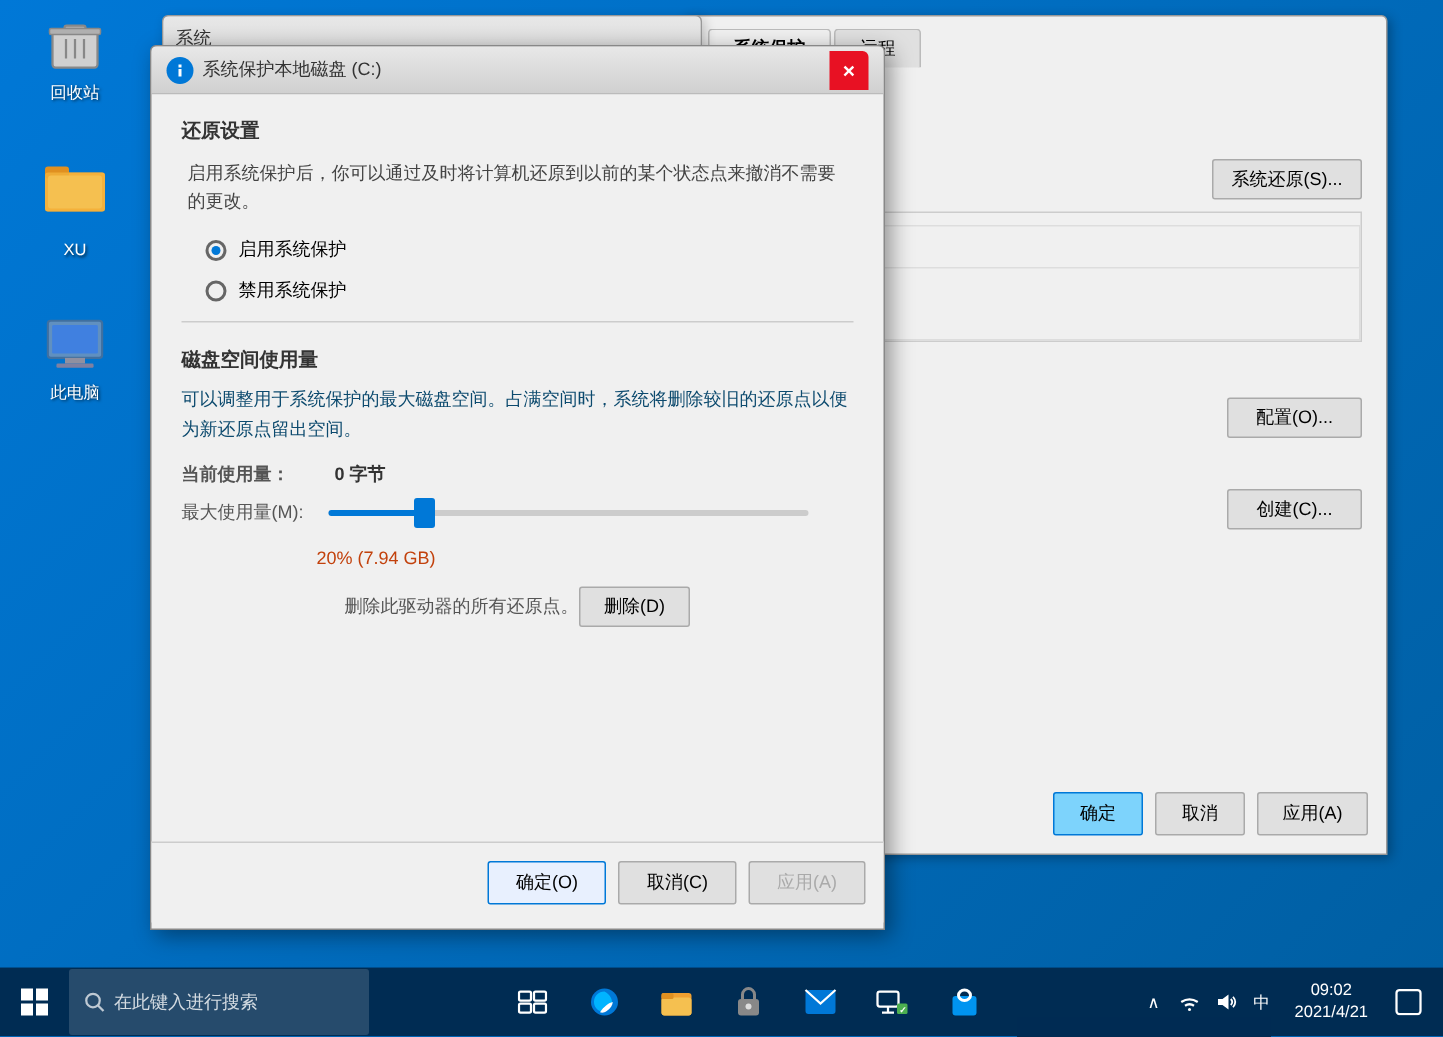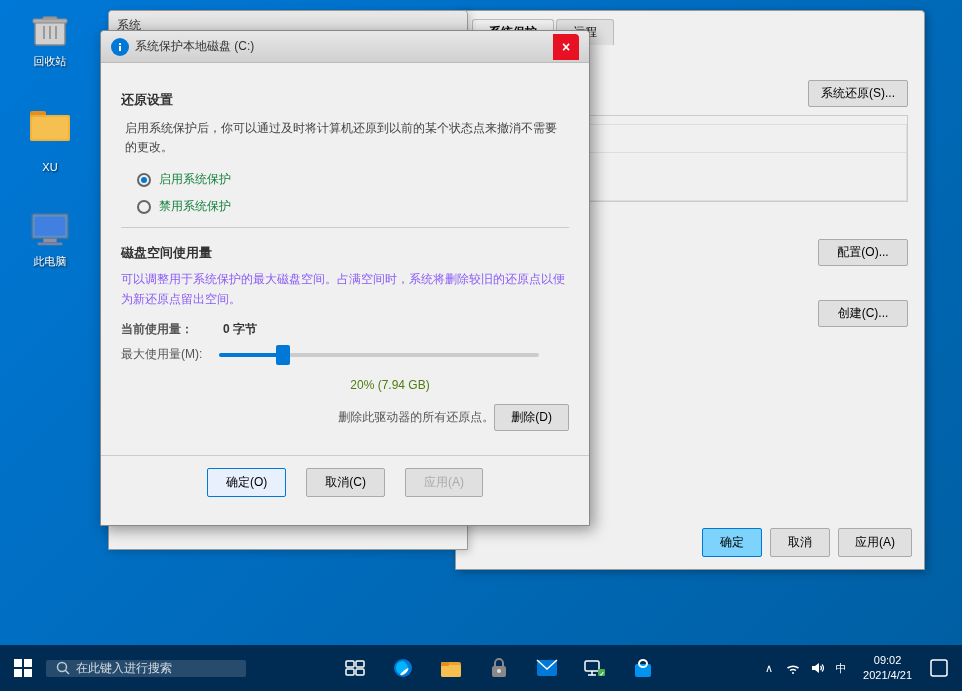--- a/index.html
+++ b/index.html
@@ -184,21 +184,21 @@
       border-top: 1px solid #ccc;
       margin: 10px 0;
     }
 
     
     .main-dialog {
       position: absolute;
       top: 30px;
       left: 100px;
       width: 490px;
-      height: 496px;
+      height: 590px;
       background: #f0f0f0;
       border: 1px solid #888;
       box-shadow: 4px 4px 15px rgba(0,0,0,0.4);
       border-radius: 4px 4px 0 0;
       z-index: 10;
     }
     .main-dialog .title-bar {
       background: linear-gradient(to bottom, #e8e8e8, #d0d0d0);
       height: 32px;
       display: flex;
@@ -239,21 +239,21 @@
       color: white;
       font-size: 14px;
       cursor: pointer;
       display: flex;
       align-items: center;
       justify-content: center;
       font-weight: bold;
     }
 
     .dialog-body {
-      padding: 28px 20px;
+      padding: 15px 20px;
     }
 
     .section-header {
       font-size: 13px;
       color: #333;
       font-weight: bold;
       margin-bottom: 10px;
     }
 
     .section-desc {
@@ -287,35 +287,35 @@
       position: absolute;
       top: 2px;
       left: 2px;
       width: 6px;
       height: 6px;
       background: #0078d7;
       border-radius: 50%;
     }
     .radio-label {
       font-size: 12px;
-      color: #15803d;
+      color: #000000;
     }
 
     .disk-usage-section {
       margin-top: 16px;
     }
     .disk-usage-title {
       font-size: 13px;
       font-weight: bold;
       color: #333;
       margin-bottom: 8px;
     }
     .disk-usage-desc {
       font-size: 12px;
-      color: #8b5cf6;
+      color: #0c4a6e;
       line-height: 1.6;
       margin-bottom: 12px;
       font-family: Liberation Serif, serif;
     }
 
     .usage-row {
       display: flex;
       align-items: center;
       gap: 12px;
       margin-bottom: 8px;
@@ -370,54 +370,54 @@
       gap: 8px;
       margin-bottom: 12px;
     }
     .max-label {
       font-size: 12px;
       color: #555;
       min-width: 90px;
     }
 
     .pct-display {
-      text-align: center;
-      font-size: 12px;
-      color: #4d7c0f;
+      text-align: left;
+      font-size: 12px;
+      color: #c2410c;
       margin: 15px 0 12px 0;
       padding-left: 90px;
     }
 
     .delete-restore-row {
       display: flex;
       align-items: center;
-      justify-content: flex-end;
+      justify-content: center;
       margin-top: 10px;
     }
     .delete-label {
       font-size: 12px;
       color: #555;
     }
     .delete-btn {
       padding: 4px 16px;
       background: #e0e0e0;
       border: 1px solid #aaa;
       border-radius: 2px;
       cursor: pointer;
       font-size: 12px;
     }
 
     .dialog-footer {
       position: absolute;
-      bottom: 16px;
+      bottom: 4px;
       left: 0;
       right: 0;
       display: flex;
-      justify-content: center;
-      gap: 20px;
+      justify-content: flex-end;
+      gap: 8px;
       padding: 12px;
       border-top: 1px solid #ccc;
       background: #f0f0f0;
     }
     .footer-btn {
       padding: 5px 18px;
       background: #e0e0e0;
       border: 1px solid #aaa;
       border-radius: 2px;
       cursor: pointer;
@@ -464,21 +464,21 @@
     }
     .start-icon-cell {
       background: white;
     }
 
     .search-bar {
       display: flex;
       align-items: center;
       background: rgba(255,255,255,0.15);
       border-radius: 2px;
-      height: 17px;
+      height: 44px;
       padding: 0 10px;
       gap: 6px;
       min-width: 200px;
       cursor: text;
     }
     .search-text {
       color: rgba(255,255,255,0.8);
       font-size: 12px;
     }
 
@@ -637,21 +637,21 @@
 
   <div class="sys-props-bg">
     <div class="sys-tabs">
       <div class="sys-tab active">系统保护</div>
       <div class="sys-tab">远程</div>
     </div>
     <div style="padding: 12px 16px; font-size:12px; color:#444; line-height:1.6;">
       <p>
         <span>不需要的系统更改。</span>
       </p>
-      <div style="margin: 4px 0 8px 0; display:flex; justify-content:flex-end;">
+      <div style="margin: 30px 0 8px 0; display:flex; justify-content:flex-end;">
         <button class="sys-action-btn">系统还原(S)...</button>
       </div>
       <div style="margin-top:8px; border:1px solid #ccc;">
         <table class="sys-table" style="width:100%;">
           <tbody>
               <tr>
             <td>保护</td>
             <td>启用</td>
           </tr>
           <tr>

